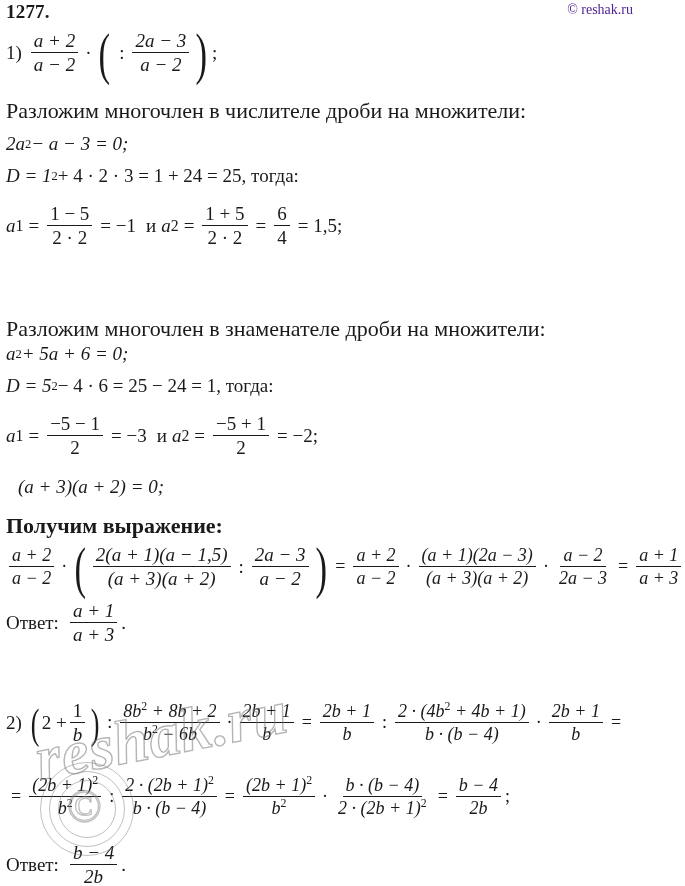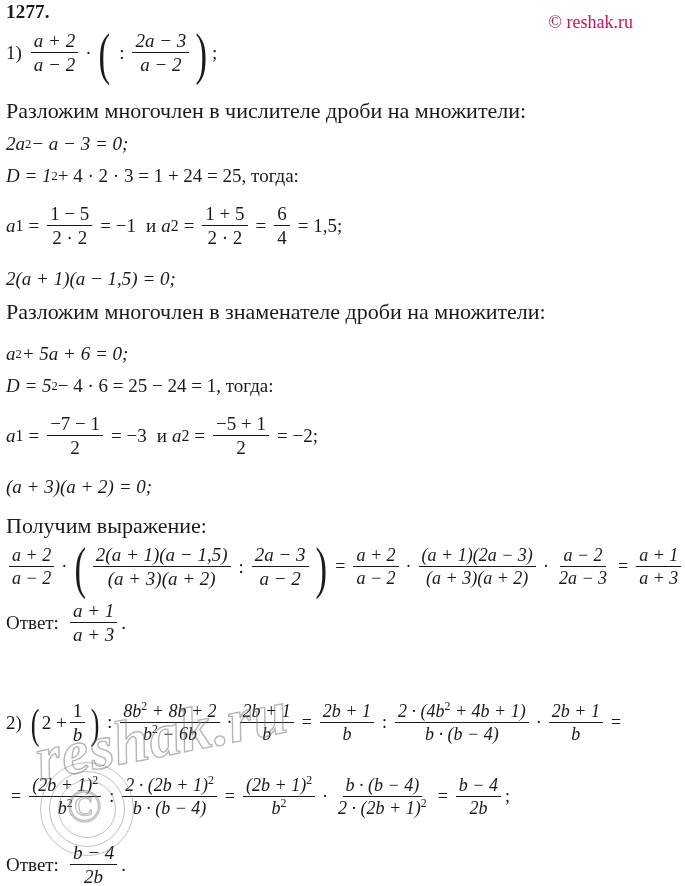--- a/index.html
+++ b/index.html
@@ -31,23 +31,23 @@
     position: absolute;
     left: 6px;
     top: 1px;
     font-weight: bold;
     font-size: 19px;
     letter-spacing: 0.2px;
   }
   .copyright {
     position: absolute;
     right: 8px;
-    top: 12px;
-    font-size: 18px;
-    color: #be185d;
+    top: 2px;
+    font-size: 14px;
+    color: #4c1d95;
     white-space: nowrap;
   }
 
   
   .line {
     position: absolute;
     left: 6px;
     display: flex;
     align-items: center;
     white-space: nowrap;
@@ -213,63 +213,60 @@
       <span class="den">2 · 2</span>
     </span>
     <span class="op">=</span>
     <span class="frac">
       <span class="num">6</span>
       <span class="den">4</span>
     </span>
     <span class="op">= 1,5;</span>
   </div>
 
-  <div class="line" style="top:268px;">
-    <i>2(a + 1)(a − 1,5) = 0;</i>
-  </div>
-
-  <div class="text-line" style="top:299px;">Разложим многочлен в знаменателе дроби на множители:</div>
+
+  <div class="text-line" style="top:316px;">Разложим многочлен в знаменателе дроби на множители:</div>
 
   <div class="line" style="top:343px;">
     <i>a</i>
       <sup>2</sup>
       <i> + 5a + 6 = 0;</i>
   </div>
 
   <div class="line" style="top:375px;">
     <i>D = 5</i>
       <sup>2</sup>
       <span> − 4 · 6 = 25 − 24 = 1, тогда:</span>
   </div>
 
   <div class="line" style="top:413px;">
     <i>a</i>
       <sub>1</sub>
     <span class="op">=</span>
     <span class="frac">
-      <span class="num">−7 − 1</span>
+      <span class="num">−5 − 1</span>
       <span class="den">2</span>
     </span>
     <span class="op">= −3</span>
     <span class="op">и</span>
     <i>a</i>
       <sub>2</sub>
     <span class="op">=</span>
     <span class="frac">
       <span class="num">−5 + 1</span>
       <span class="den">2</span>
     </span>
     <span class="op">= −2;</span>
   </div>
 
-  <div class="line" style="top:476px;">
+  <div class="line" style="top:476px;margin-left:12px;">
     <i>(a + 3)(a + 2) = 0;</i>
   </div>
 
-  <div class="text-line" style="top:513px;">Получим выражение:</div>
+  <div class="text-line" style="top:513px;font-weight:bold;">Получим выражение:</div>
 
   <div class="line" style="top:544px; font-size:18px;">
     <span class="frac">
       <span class="num"><i>a + 2</i></span>
       <span class="den"><i>a − 2</i></span>
     </span>
     <span class="op dot">·</span>
     <span class="bigparen">
       <span class="paren-l">(</span>
       <span class="frac">

